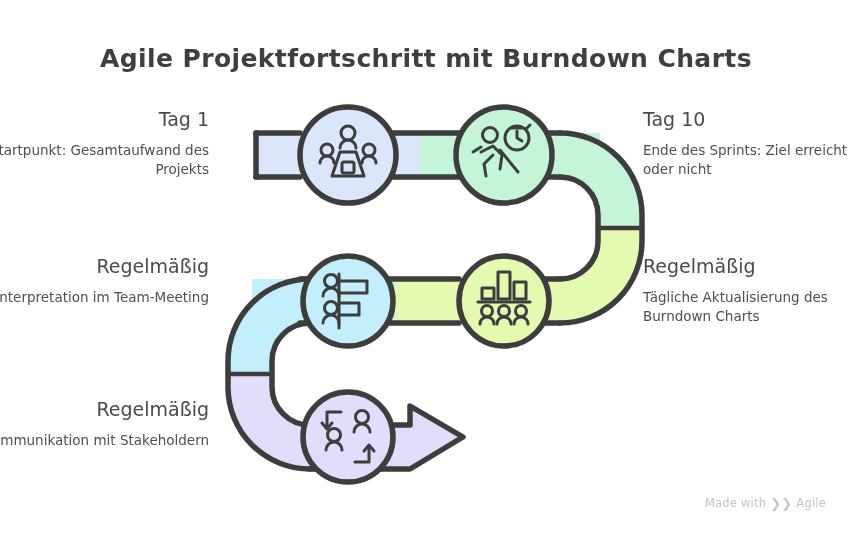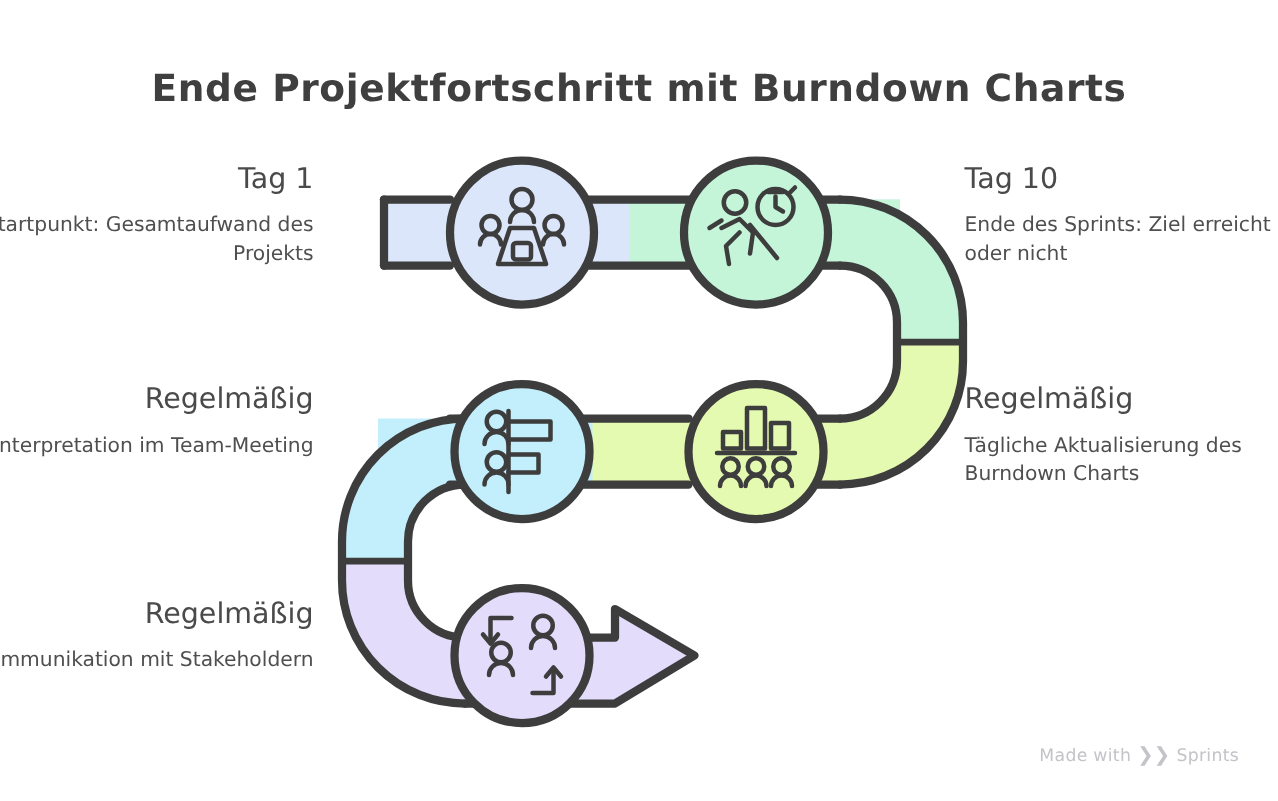--- a/index.html
+++ b/index.html
@@ -55,21 +55,21 @@
     letter-spacing:.2px;
     display:flex;align-items:flex-end;gap:4px;
   }
   .wm-glyph{font-size:13px;color:#c3c3c8;line-height:1;}
 </style>
 </head>
 <body>
 
 <div id="stage">
 
-  <div class="title">Ende Projektfortschritt mit Burndown Charts</div>
+  <div class="title">Agile Projektfortschritt mit Burndown Charts</div>
 
   <svg id="flow" viewBox="0 0 852 534">
     <defs>
       <clipPath id="clipRow1">
           <rect x="250" y="90" width="430" height="130"></rect>
         </clipPath>
     </defs>
 
     <g>
 
@@ -212,16 +212,16 @@
   </div>
 
   <div class="labelblock lb-left" id="lb4">
     <div class="hd">Regelmäßig</div>
     <div class="bd">Kommunikation mit Stakeholdern</div>
   </div>
 
   <div class="watermark">
     <span>Made with</span>
     <span class="wm-glyph">❯❯</span>
-    <span>Sprints</span>
+    <span>Agile</span>
   </div>
 
 </div>
 
 </body></html>

